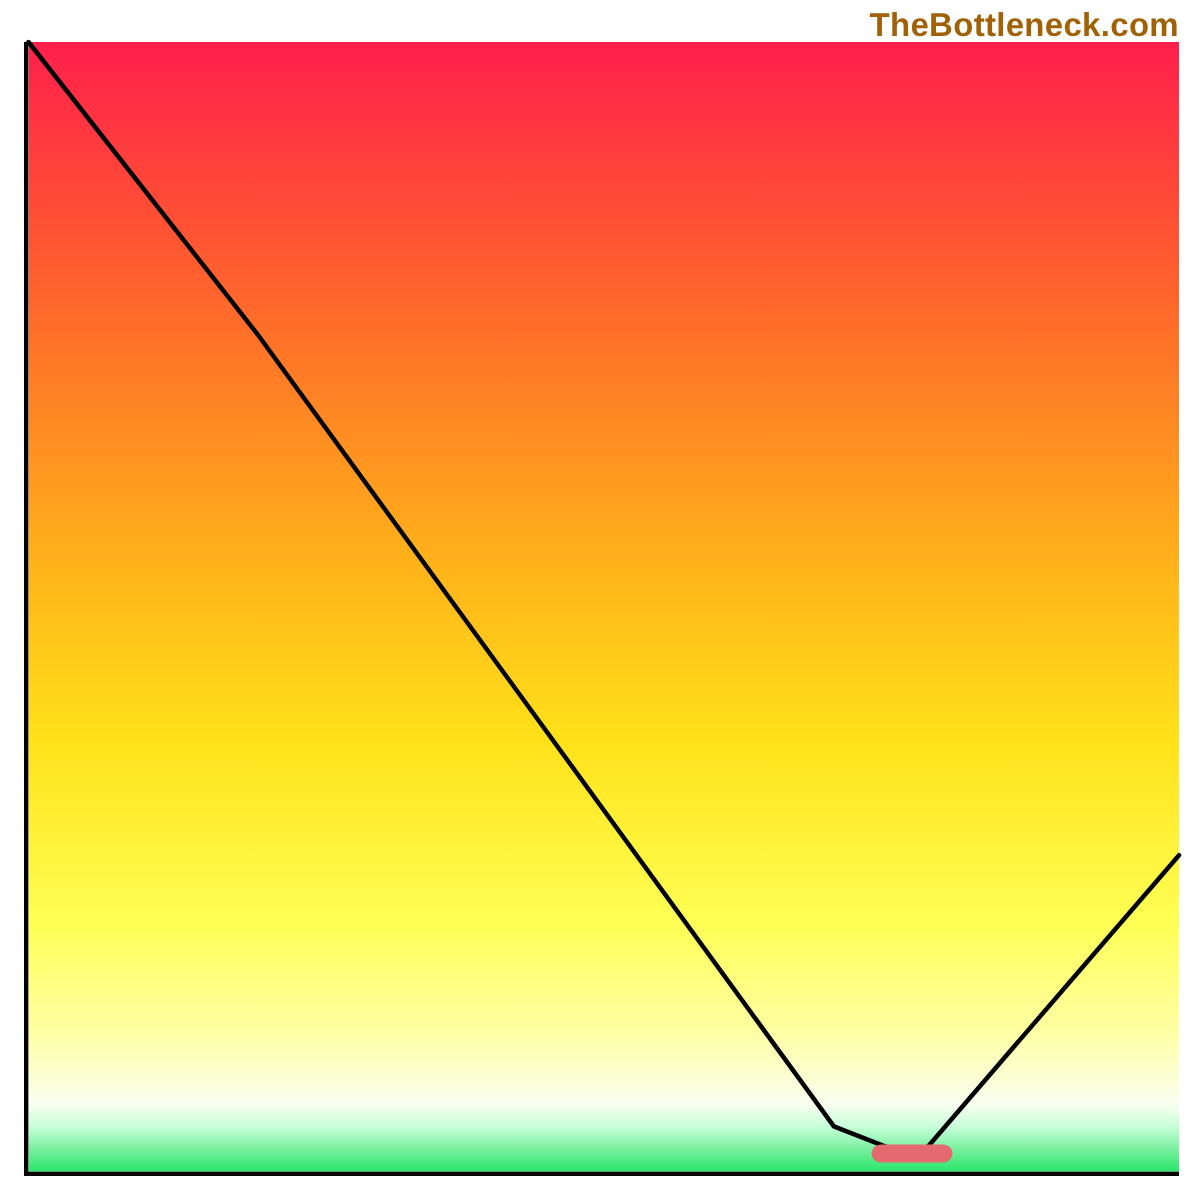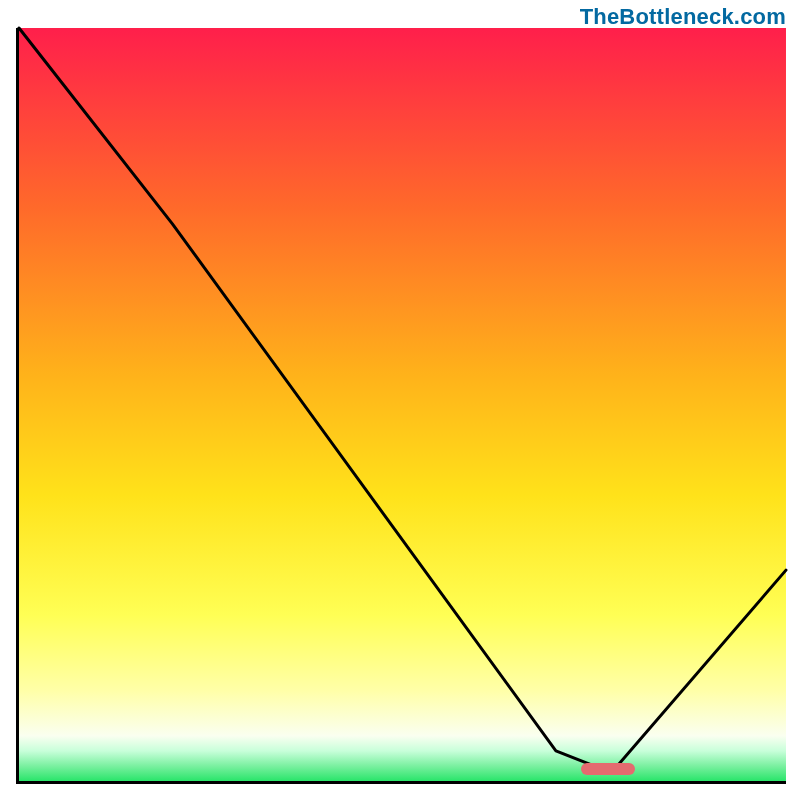--- a/index.html
+++ b/index.html
@@ -5,21 +5,21 @@
   * { margin: 0; padding: 0; box-sizing: border-box; }
   html, body { width: 800px; height: 800px; overflow: hidden; background: #fff; }
   .wrap { position: relative; width: 800px; height: 800px; }
   .watermark {
     position: absolute;
     top: 4px;
     right: 14px;
     font-family: Arial, Helvetica, sans-serif;
     font-size: 22px;
     font-weight: bold;
-    color: #0369a1;
+    color: #a16207;
     letter-spacing: 0.2px;
   }
   .plot-area {
     position: absolute;
     left: 16px;
     top: 28px;
     width: 770px;
     height: 756px;
     border-left: 3px solid #000;
     border-bottom: 3px solid #000;

